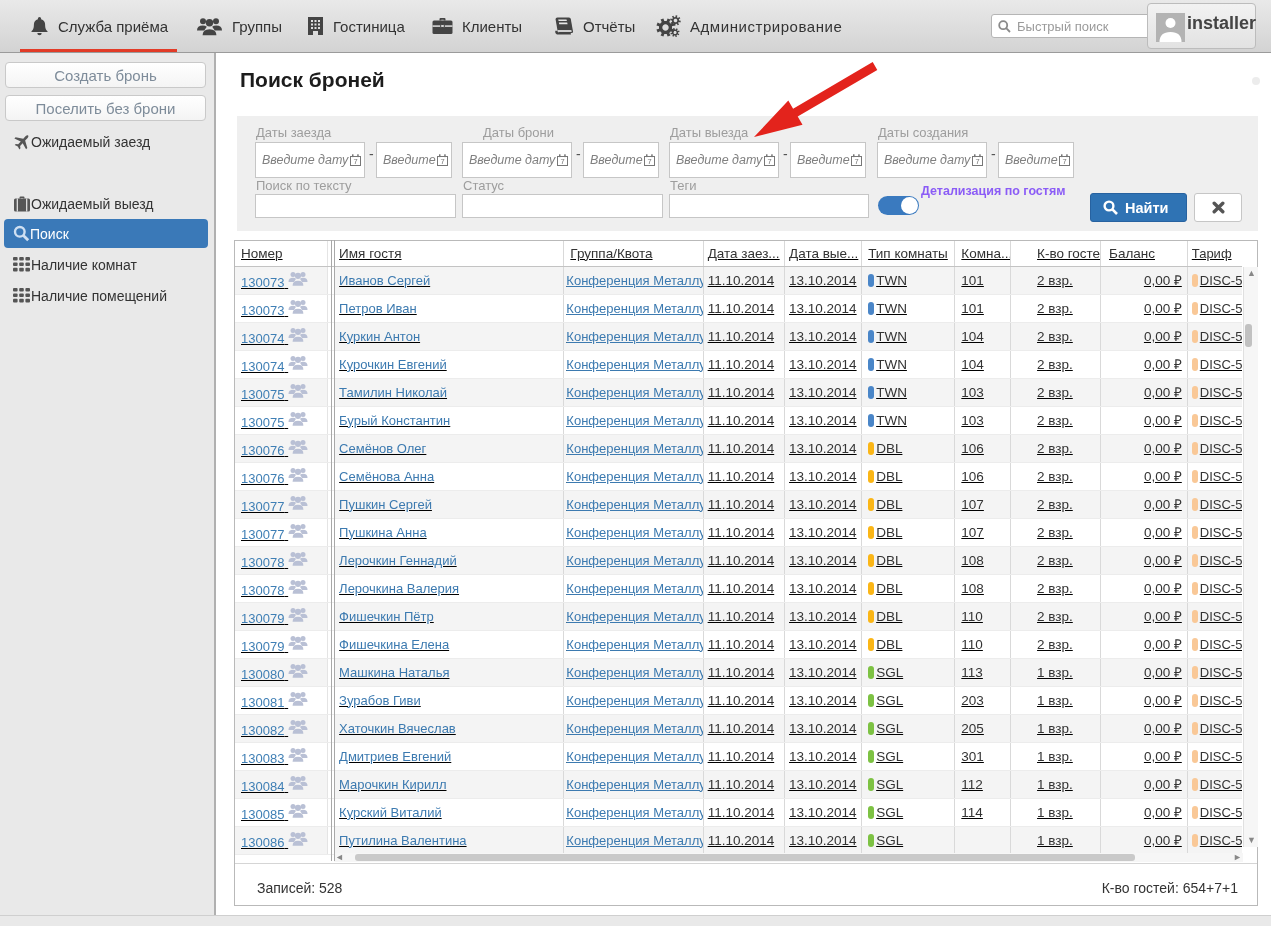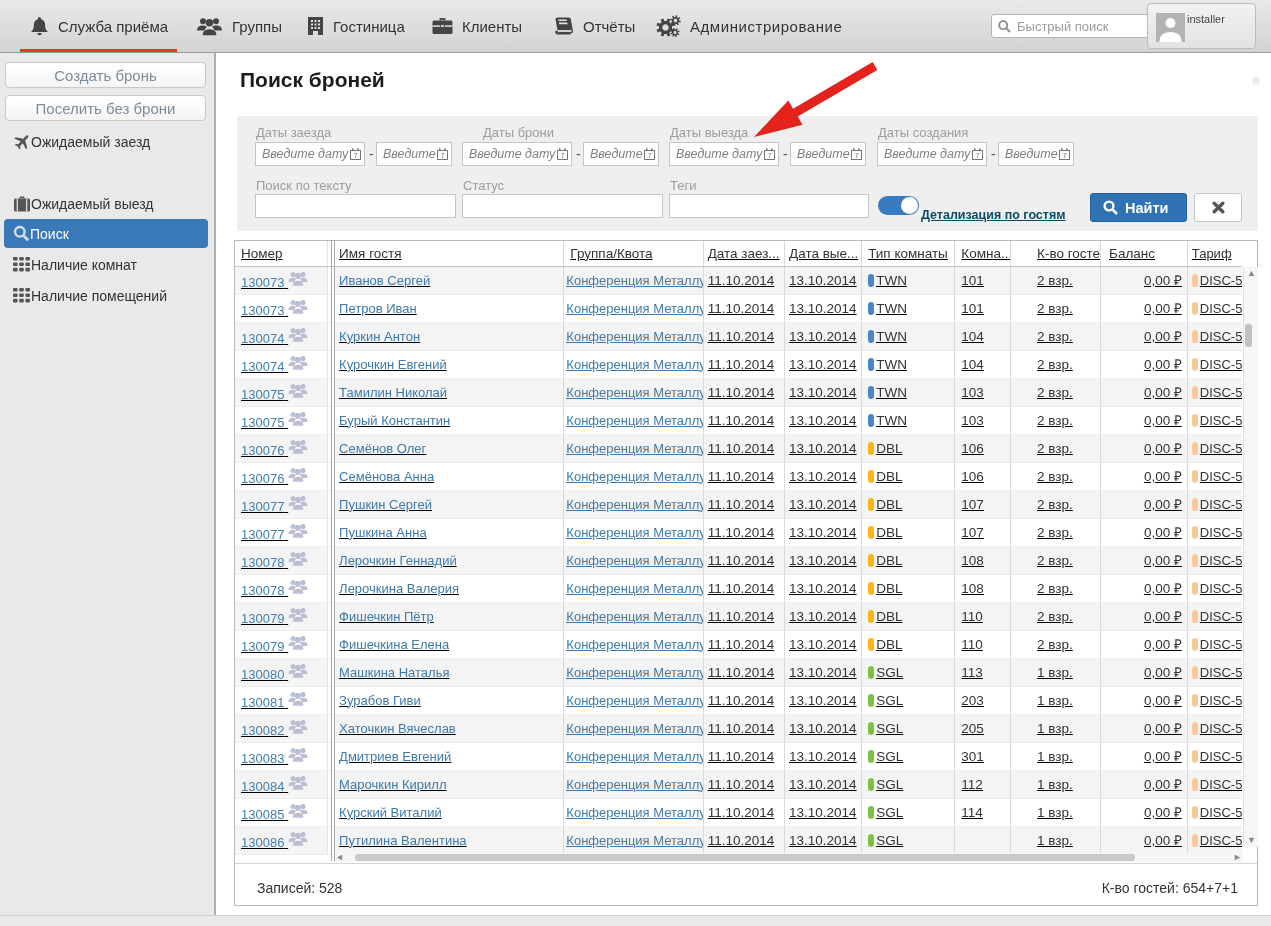--- a/index.html
+++ b/index.html
@@ -10,47 +10,47 @@
 .nav-item { position:absolute; top:0; height:52px; display:flex; align-items:center; gap:9px;
   font-size:15px; color:#333; }
 .nav-item svg { flex:0 0 auto; }
 #redline { position:absolute; left:20px; top:49px; width:157px; height:3px; background:#e23b27; }
 #qsearch { position:absolute; left:991px; top:14px; width:176px; height:24px; background:#fff;
   border:1px solid #b5b5b5; border-radius:3px; color:#9a9a9a; font-size:13px;
   display:flex; align-items:center; padding-left:6px; gap:6px; }
 #userbox { position:absolute; left:1147px; top:3px; width:109px; height:46px;
   background:linear-gradient(#f2f2f2,#e2e2e2); border:1px solid #bcbcbc; border-radius:4px; }
 #userbox .ava { position:absolute; left:8px; top:9px; width:29px; height:29px; background:#b3b3b3; overflow:hidden; }
-#userbox .uname { position:absolute; left:39px; top:9px; font-size:11px; font-weight:normal; color:#444; }
+#userbox .uname { position:absolute; left:39px; top:9px; font-size:18px; font-weight:bold; color:#444; }
 
 
 #sidebar { position:absolute; left:0; top:53px; width:216px; height:862px; background:#e9e9e9;
   border-right:2px solid #b0b0b0; background-clip:padding-box; }
 .sbtn { position:absolute; left:5px; width:201px; height:26px; background:linear-gradient(#fff,#f4f4f4);
   border:1px solid #c9c9c9; border-radius:4px; color:#7e8c9a; font-size:15px;
   display:flex; align-items:center; justify-content:center; }
 .mitem { position:absolute; left:4px; width:204px; height:29px; display:flex; align-items:center;
   font-size:14px; color:#333; padding-left:9px; border-radius:4px; }
 .mitem.sel { background:#3a79b8; color:#fff; }
 .mitem svg { flex:0 0 auto; }
 #pgtitle { position:absolute; left:240px; top:68px; font-size:21px; font-weight:bold; color:#1c1c1c; }
 
 
 #fpanel { position:absolute; left:237px; top:116px; width:1021px; height:115px; background:#efefef; }
 .flabel { position:absolute; font-size:13px; color:#9d9d9d; }
-.dinp { position:absolute; height:24px; background:#fff; border:1px solid #c6c6c6; display:flex;
+.dinp { position:absolute; height:36px; background:#fff; border:1px solid #c6c6c6; display:flex;
   align-items:center; padding:0 3px 0 6px; font-size:12.5px; color:#808080; }
 .dinp i { flex:1 1 auto; font-style:italic; white-space:nowrap; overflow:hidden; }
 .dash { position:absolute; font-size:14px; color:#555; }
 .tinp { position:absolute; height:24px; width:201px; background:#fff; border:1px solid #c6c6c6; }
 #toggle { position:absolute; left:878px; top:196px; width:41px; height:19px; background:#3a7abf;
   border-radius:10px; }
 #toggle .knob { position:absolute; right:1px; top:1px; width:17px; height:17px; background:#fff;
   border-radius:50%; }
-#tglbl { position:absolute; left:921px; top:208px; font-size:12.5px; font-weight:bold; color:#0c4a6e;text-decoration:underline; }
+#tglbl { position:absolute; left:921px; top:184px; font-size:12.5px; font-weight:bold; color:#8b5cf6; }
 #btnfind { position:absolute; left:1090px; top:193px; width:97px; height:29px; background:#2f73b4;
   border:1px solid #2762a0; border-radius:3px; color:#fff; font-size:14.5px; font-weight:600;
   display:flex; align-items:center; justify-content:flex-start; padding-left:12px; gap:7px; }
 #btnclear { position:absolute; left:1194px; top:193px; width:48px; height:29px; background:#fff;
   border:1px solid #c6c6c6; border-radius:3px; display:flex; align-items:center; justify-content:center; }
 
 
 #tblwrap { position:absolute; left:234px; top:240px; width:1024px; height:666px;
   border:1px solid #b9b9b9; background:#fff; }
 table { border-collapse:collapse; table-layout:fixed; width:1007px; font-size:13.5px;text-decoration:underline; }

